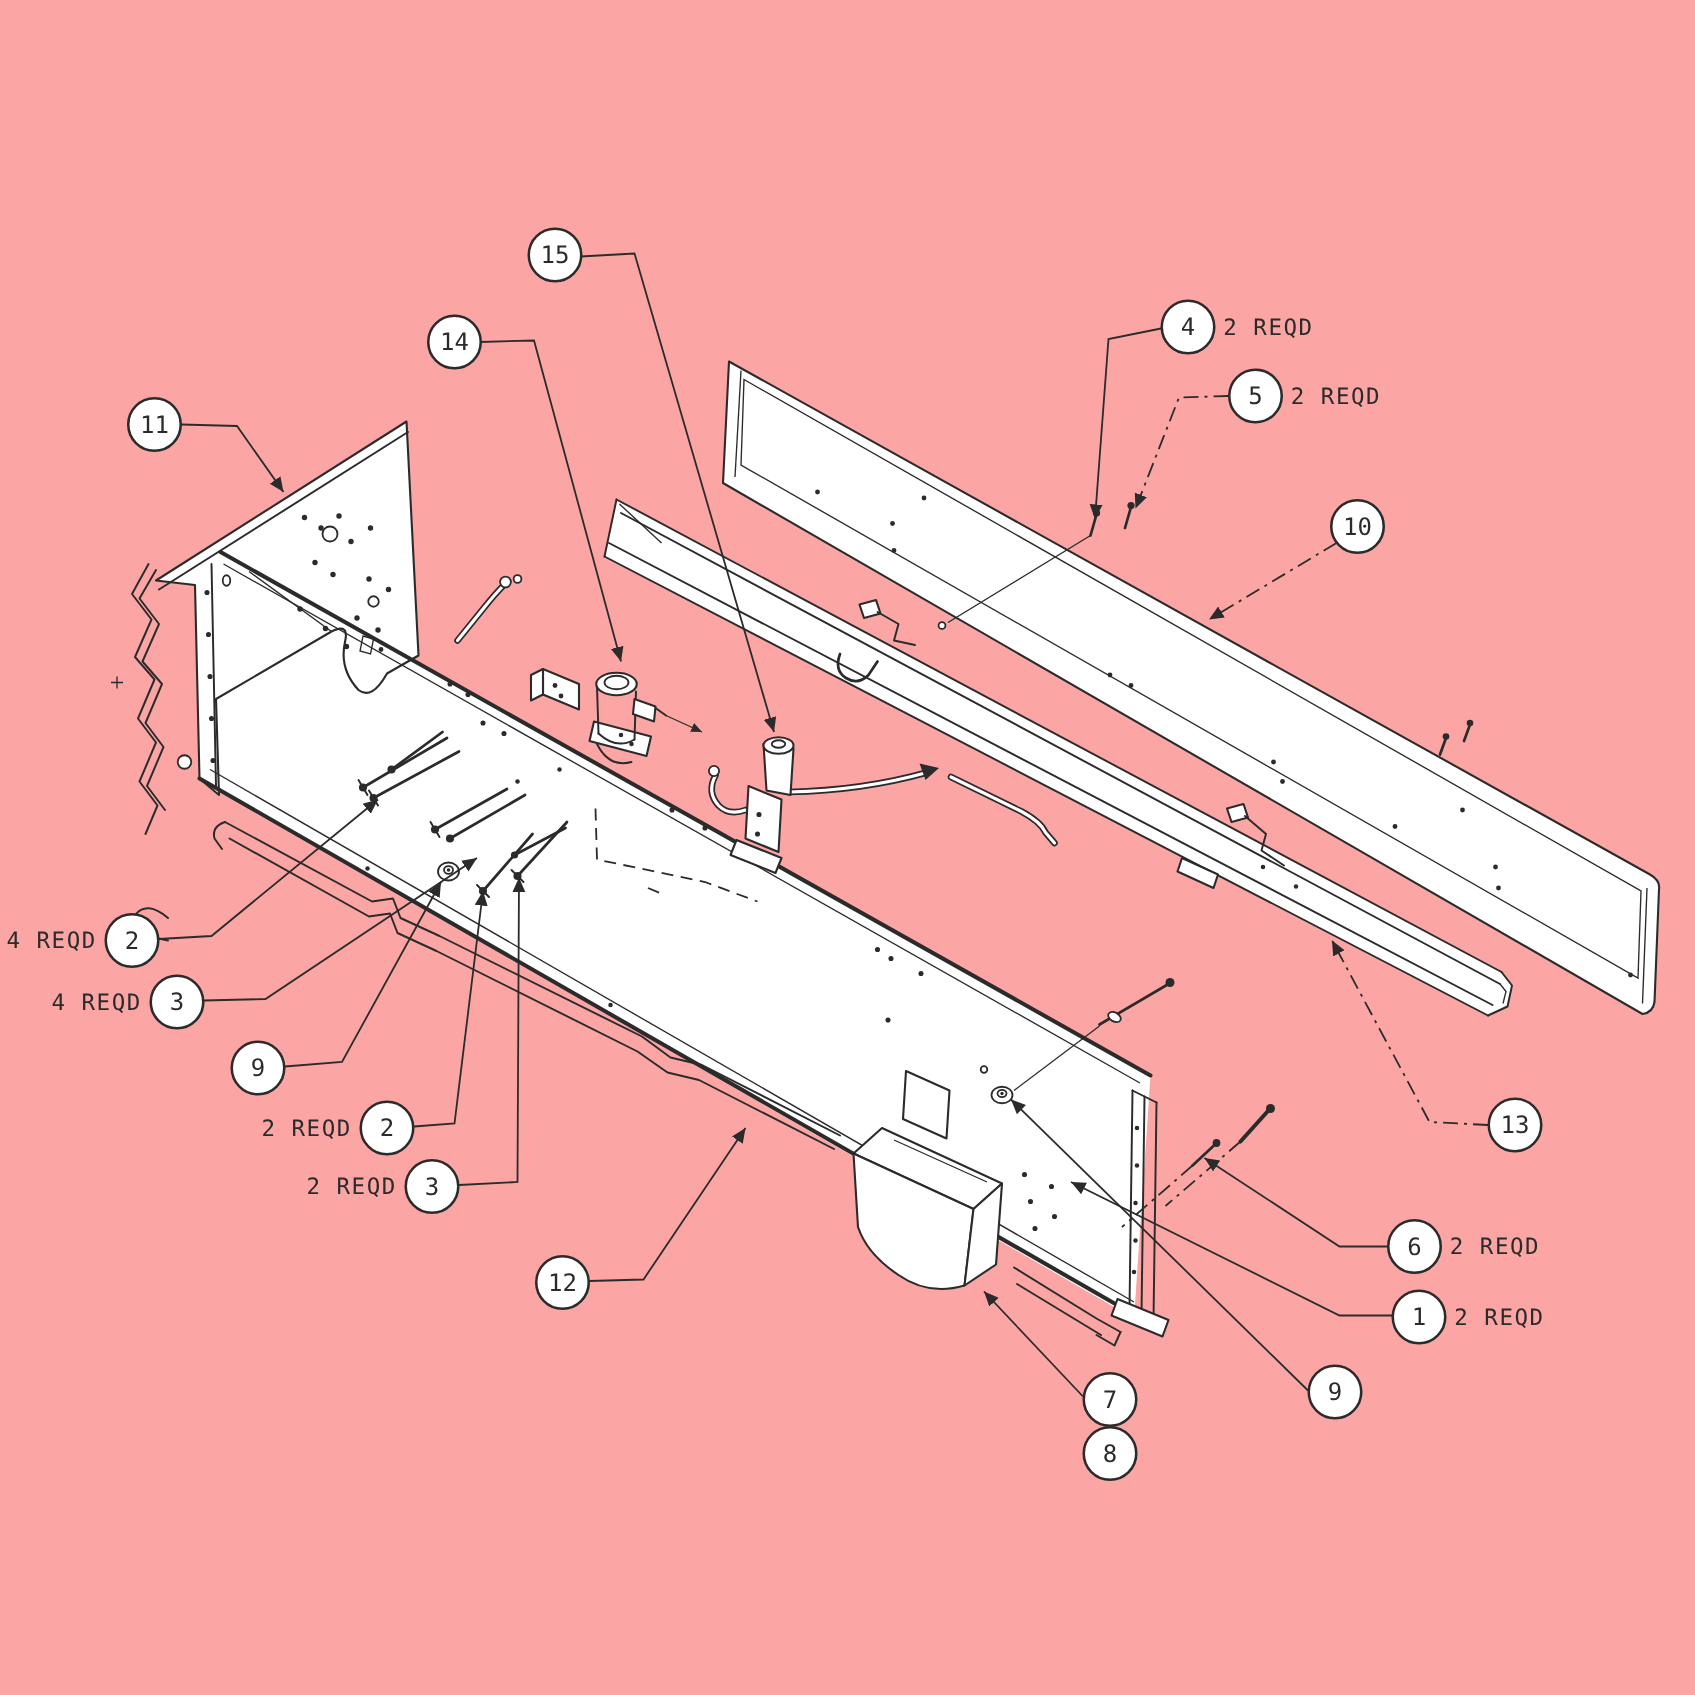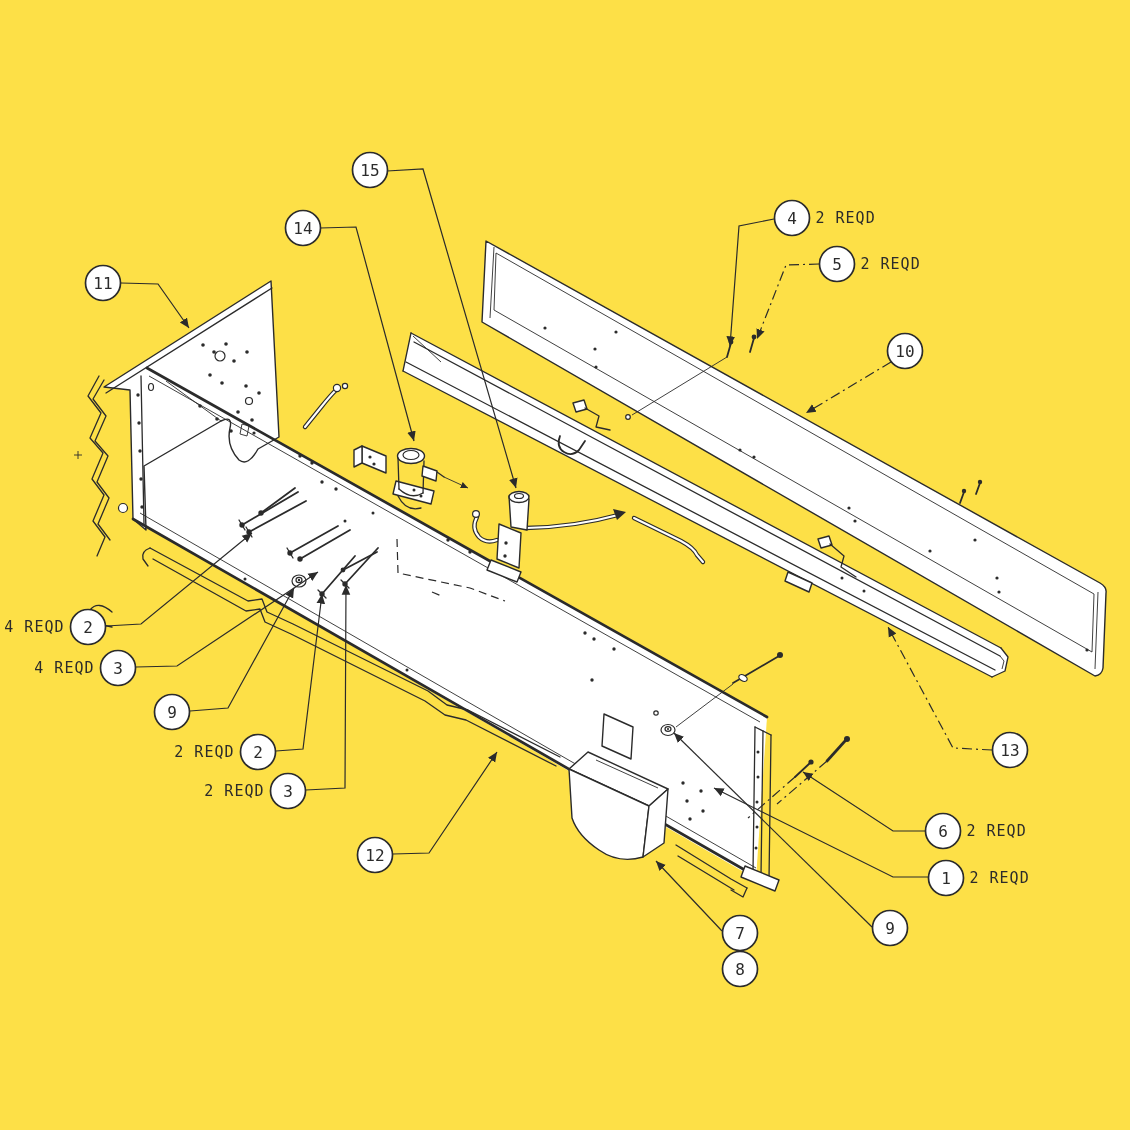--- a/index.html
+++ b/index.html
@@ -1,16 +1,16 @@
 <!DOCTYPE html>
 <html><head>
 <meta charset="utf-8">
 <style>
   html,body{margin:0;padding:0;background:#fdfdfd;}
-  #stage{position:relative;width:1130px;height:1130px;background:#fde047;overflow:hidden;
+  #stage{position:relative;width:1130px;height:1130px;background:#fca5a5;overflow:hidden;
          font-family:"DejaVu Sans Mono","Liberation Mono",monospace;}
   svg{position:absolute;left:0;top:0;}
   .ol   {fill:#ffffff;stroke:#2b2b2b;stroke-width:1.4;stroke-linejoin:round;}
   .ln   {stroke:#2b2b2b;stroke-width:1.3;fill:none;stroke-linejoin:round;stroke-linecap:round;}
   .lnb  {stroke:#2b2b2b;stroke-width:2.7;fill:none;stroke-linecap:round;}
   .lnm  {stroke:#2b2b2b;stroke-width:1.8;fill:none;stroke-linecap:round;}
   .lnt  {stroke:#2b2b2b;stroke-width:0.9;fill:none;}
   .tube {stroke:#2b2b2b;stroke-width:4.4;fill:none;stroke-linecap:round;}
   .tubei{stroke:#ffffff;stroke-width:2.1;fill:none;stroke-linecap:round;}
   .hole {fill:#2b2b2b;stroke:none;}

